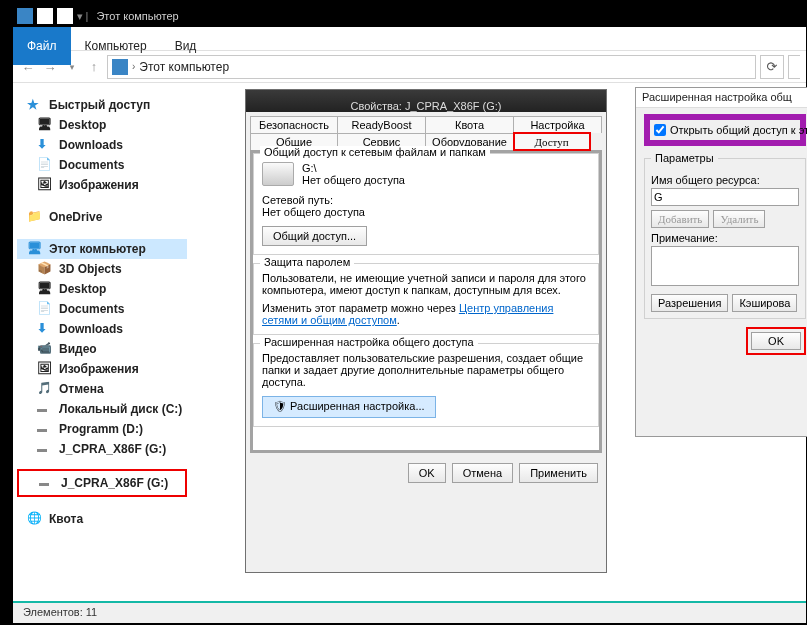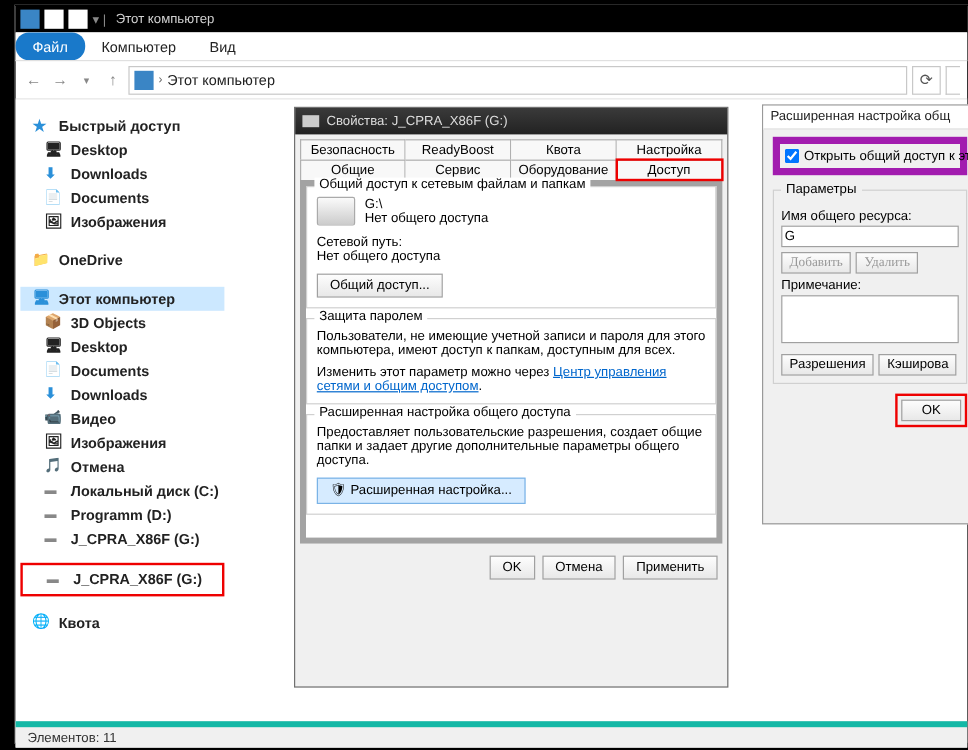--- a/index.html
+++ b/index.html
@@ -8,21 +8,21 @@
 
   
   .titlebar { height: 22px; background: #000; display: flex; align-items: center; padding: 0 4px; gap: 4px; }
   .titlebar .ticon { width: 16px; height: 16px; background: #3a85c5; }
   .titlebar .wicon { width: 16px; height: 16px; background: #fff; }
   .titlebar .sep { color: #888; font-size: 11px; }
   .titlebar .ttext { color: #d0d0d0; font-size: 11px; margin-left: 4px; }
 
   
   .menubar { height: 24px; background: #fff; display: flex; align-items: stretch; border-bottom: 1px solid #e0e0e0; }
-  .menubar .mtab { padding: 4px 14px; font-size: 12px; color: #222; display: flex; align-items: center; cursor: pointer; border-radius: 11px; }
+  .menubar .mtab { padding: 19px 14px; font-size: 12px; color: #222; display: flex; align-items: center; cursor: pointer; }
   .menubar .mtab.active { background: #1979ca; color: #fff; }
 
   
   .navbar { height: 32px; display: flex; align-items: center; padding: 4px 6px; gap: 4px; border-bottom: 1px solid #e0e0e0; }
   .navbar .navbtn { width: 18px; height: 18px; color: #888; font-size: 13px; text-align: center; line-height: 18px; cursor: pointer; }
   .navbar .addrbox { flex: 1; height: 24px; border: 1px solid #c8c8c8; display: flex; align-items: center; padding: 0 4px; gap: 4px; }
   .navbar .addrbox .icon { width: 16px; height: 16px; background: #3a85c5; }
   .navbar .addrbox .crumb { font-size: 12px; color: #222; }
   .navbar .addrbox .chev { color: #666; font-size: 10px; }
   .navbar .reload { width: 24px; height: 24px; border: 1px solid #c8c8c8; text-align: center; line-height: 22px; font-size: 13px; color: #555; }
@@ -47,34 +47,34 @@
   .ico.obj::before { content: "📦"; font-size: 12px; }
   .ico.video::before { content: "📹"; font-size: 12px; }
   .ico.music::before { content: "🎵"; color: #2b90d9; font-size: 12px; }
   .ico.drive::before { content: "▬"; color: #888; font-size: 10px; }
   .ico.net::before { content: "🌐"; color: #2b90d9; font-size: 12px; }
   .sb-spacer { height: 8px; }
   .sb-redbox { border: 2px solid #e00; padding: 2px 0; margin-top: 2px; }
 
   
   .props { position: absolute; left: 232px; top: 6px; width: 362px; height: 484px; border: 1px solid #707070; background: #f0f0f0; z-index: 2; }
-  .props .ptitle { height: 22px; background: linear-gradient(#3a3a3a,#222); color: #ddd; font-size: 11px; display: flex; align-items: center; padding: 4px 6px; gap: 6px; }
+  .props .ptitle { height: 22px; background: linear-gradient(#3a3a3a,#222); color: #ddd; font-size: 11px; display: flex; align-items: center; padding: 4px 6px; gap: 6px; flex-direction: column; }
   .props .ptitle .dicon { width: 14px; height: 10px; background: #ccc; }
   .props .tabs { display: flex; flex-wrap: wrap; margin: 4px 4px 0 4px; }
   .props .tab { border: 1px solid #b0b0b0; background: #f8f8f8; font-size: 11px; padding: 2px 0; text-align: center; cursor: pointer; border-bottom: none; }
   .props .tab:nth-child(1){ width: 88px; }
   .props .tab:nth-child(2){ width: 88px; border-left: none; }
   .props .tab:nth-child(3){ width: 88px; border-left: none; }
   .props .tab:nth-child(4){ width: 88px; border-left: none; }
   .props .tab:nth-child(5){ width: 88px; }
   .props .tab:nth-child(6){ width: 88px; border-left: none; }
   .props .tab:nth-child(7){ width: 88px; border-left: none; }
-  .props .tab:nth-child(8){ width: 88px; border-left: none; }
+  .props .tab:nth-child(8){ width: 76px; border-left: none; font-family: Liberation Serif, serif; }
   .props .tabred { outline: 2px solid #e00; outline-offset: -1px; }
-  .props .body { border: 5px solid #a3a3a3; margin: 0 4px 4px 4px; background: #fff; height: 303px; padding: 0; font-size: 11px; }
+  .props .body { border: 3px solid #a3a3a3; margin: 0 4px 4px 4px; background: #fff; height: 303px; padding: 0; font-size: 11px; }
   .props .group { border: 1px solid #d0d0d0; padding: 8px; margin-bottom: 8px; position: relative; }
   .props .group .glabel { position: absolute; top: -8px; left: 6px; background: #fff; padding: 0 4px; font-size: 11px; }
   .props .share-row { display: flex; gap: 8px; align-items: center; }
   .props .share-row .driveico { width: 32px; height: 24px; background: linear-gradient(#fafafa,#ccc); border: 1px solid #aaa; border-radius: 2px; }
   .props .btn { border: 1px solid #a0a0a0; background: linear-gradient(#fdfdfd,#e8e8e8); padding: 3px 10px; font-size: 11px; cursor: pointer; }
   .props .btn.sel { background: #d6ebff; border-color: #7bb3e6; }
   .props .shield { width: 14px; height: 14px; display: inline-block; vertical-align: middle; }
   .props .shield::before { content: "🛡"; font-size: 11px; }
   .props a { color: #0066cc; text-decoration: underline; }
   .props .footer { display: flex; justify-content: flex-end; gap: 6px; padding: 6px 8px; }
@@ -91,21 +91,21 @@
   .adv .row label { display: block; margin: 4px 0 2px 0; }
   .adv input[type=text], .adv select, .adv textarea { width: 100%; border: 1px solid #a0a0a0; font-size: 11px; padding: 2px; }
   .adv textarea { height: 40px; resize: none; }
   .adv .smallbtn { border: 1px solid #a0a0a0; background: linear-gradient(#fdfdfd,#e8e8e8); padding: 2px 6px; font-size: 11px; cursor: pointer; }
   .adv .smallbtn[disabled] { color: #999; font-family: Liberation Serif, serif; }
   .adv .btnrow { display: flex; gap: 4px; margin-top: 4px; }
   .adv .okbox { border: 2px solid #e00; padding: 3px; display: inline-block; margin-top: 8px; float: right; }
   .adv .okbox .smallbtn { padding: 2px 16px; }
 
   
-  .statusbar { position: absolute; left: 0; bottom: 0; height: 22px; width: 100%; background: #f0f0f0; border-top: 5px solid #14b8a6; font-size: 11px; padding: 3px 10px; color: #333; }
+  .statusbar { position: absolute; left: 0; bottom: 0; height: 22px; width: 100%; background: #f0f0f0; border-top: 2px solid #14b8a6; font-size: 11px; padding: 3px 10px; color: #333; }
 </style>
 </head>
 <body>
 
 <div class="outer">
 
   <div class="titlebar">
     <span class="ticon"></span>
     <span class="wicon"></span>
     <span class="wicon"></span>

